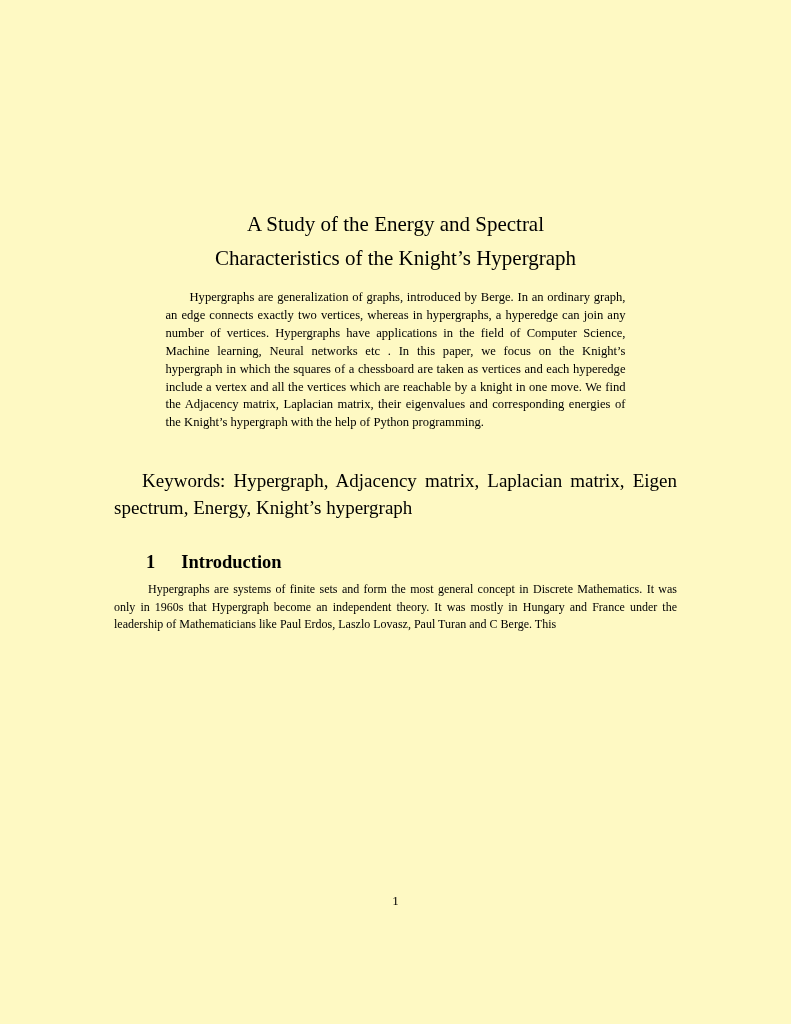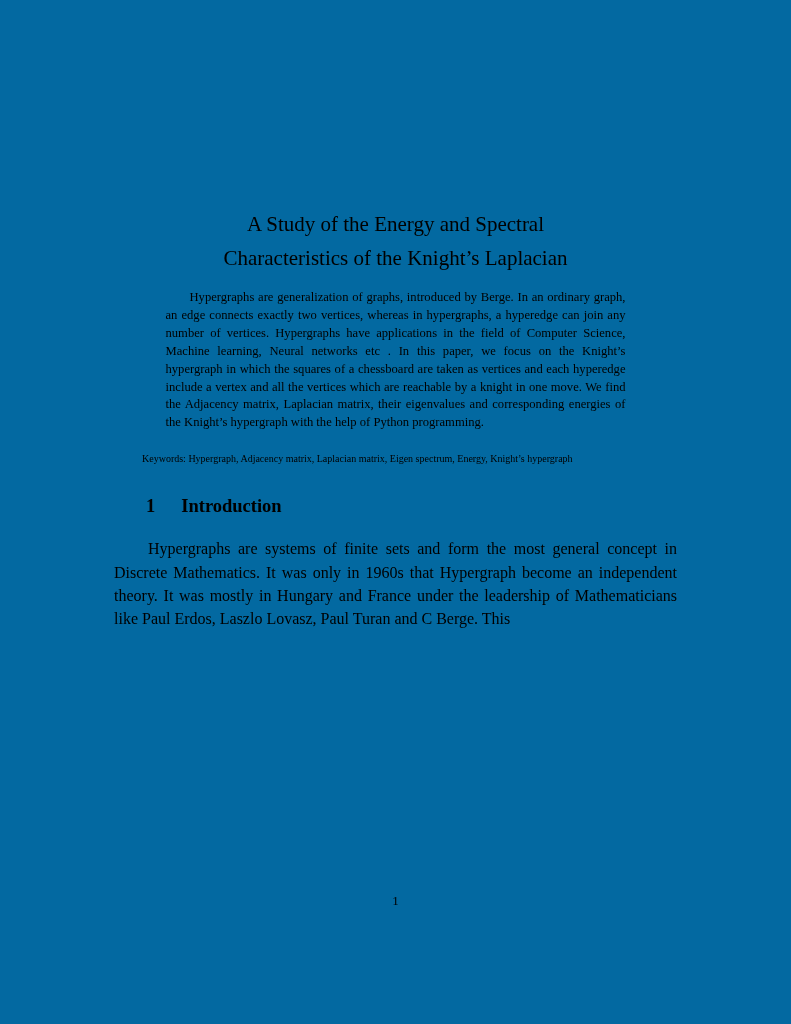--- a/index.html
+++ b/index.html
@@ -5,21 +5,21 @@
   html, body {
     margin: 0;
     padding: 0;
     background: #ffffff;
   }
   .page {
     position: relative;
     width: 791px;
     height: 1024px;
     margin: 0 auto;
-    background: #0369a1;
+    background: #fef9c3;
     color: #111111;
     font-family: "Liberation Serif", "DejaVu Serif", serif;
     overflow: hidden;
   }
   .content {
     position: absolute;
     left: 114px;
     top: 0;
     width: 563px;
   }
@@ -40,41 +40,41 @@
   .abstract-body {
     width: 460px;
     margin: 14px auto 0 auto;
     font-size: 12.6px;
     line-height: 1.42;
     text-align: justify;
     text-indent: 24px;
     color: #000000;
   }
   .keywords {
-    margin-top: 20px;
-    font-size: 10px;
+    margin-top: 36px;
+    font-size: 19px;
     line-height: 1.42;
     text-align: justify;
     text-indent: 28px;
     color: #000000;
   }
   .section-heading {
     margin-top: 30px;
     font-weight: bold;
     font-size: 18.5px;
     color: #000000;
     margin-left: 32px;
   }
   .section-heading .sec-num {
     display: inline-block;
     margin-right: 26px;
   }
   .body-paragraph {
-    margin-top: 20px;
-    font-size: 16px;
+    margin-top: 8px;
+    font-size: 12px;
     line-height: 1.45;
     text-align: justify;
     text-indent: 34px;
     color: #000000;
   }
   .page-number {
     position: absolute;
     left: 0;
     right: 0;
     top: 893px;
@@ -84,21 +84,21 @@
   }
 </style>
 </head>
 <body>
 
 <div class="page">
   <div class="content">
 
     <div class="title-block">
       <div>A Study of the Energy and Spectral</div>
-      <div>Characteristics of the Knight’s Laplacian</div>
+      <div>Characteristics of the Knight’s Hypergraph</div>
     </div>
 
 
     <div class="abstract-body">Hypergraphs are generalization of graphs, introduced by Berge.  In an ordinary graph, an edge connects exactly two vertices, whereas in hypergraphs, a hyperedge can join any number of vertices.  Hypergraphs have applications in the field of Computer Science, Machine learning, Neural networks etc . In this paper, we focus on the Knight’s hypergraph in which the squares of a chessboard are taken as vertices and each hyperedge include a vertex and all the vertices which are reachable by a knight in one move. We find the Adjacency matrix, Laplacian matrix, their eigenvalues and corresponding energies of the Knight’s hypergraph with the help of Python programming.</div>
 
     <div class="keywords">Keywords: Hypergraph, Adjacency matrix, Laplacian matrix, Eigen spectrum, Energy, Knight’s hypergraph</div>
 
     <div class="section-heading">
       <span class="sec-num">1</span><span>Introduction</span>
     </div>

